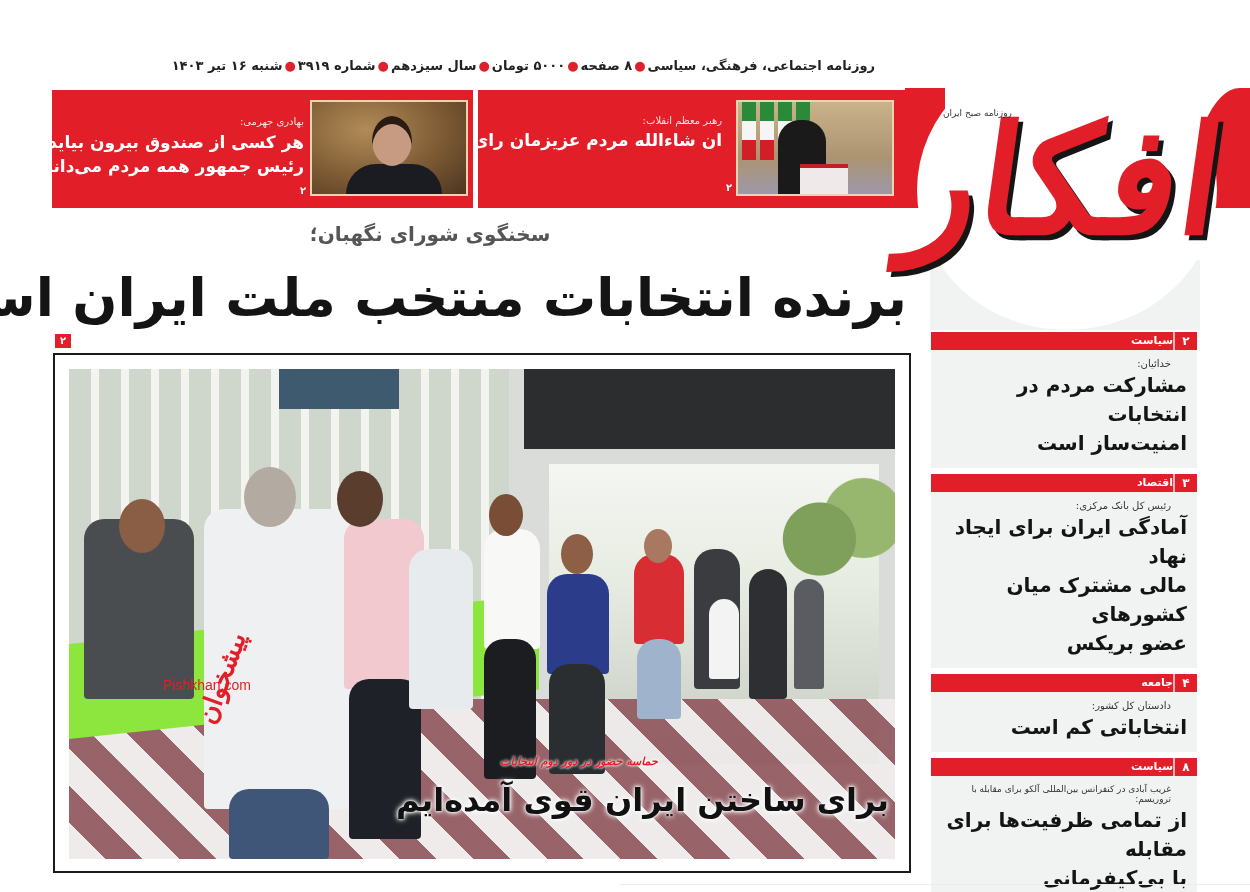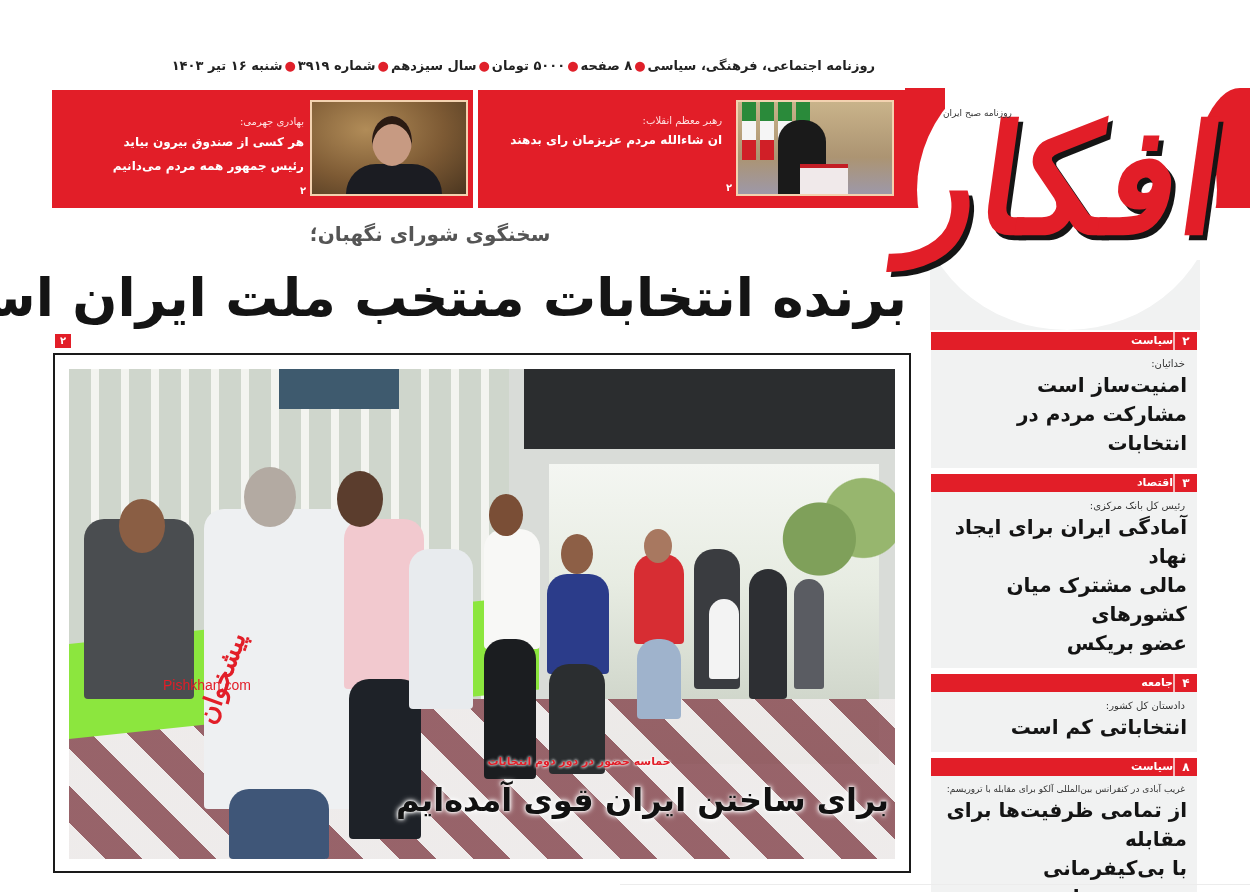--- a/index.html
+++ b/index.html
@@ -17,21 +17,21 @@
   .mast-strip { position: absolute; top: 230px; left: 25px; width: 270px; height: 70px; background: #f1f2f2; }
   .mast-tag { position: absolute; top: 78px; left: 38px; font-size: 9px; color: #333; }
   .mast-logo { position: absolute; top: 10px; left: 10px; width: 300px; height: 280px; display: flex; align-items: center; justify-content: center; font-family: "DejaVu Serif", serif; font-weight: bold; font-size: 150px; color: #e21e28; text-shadow: 5px 5px 0 #151515; transform: skew(-8deg); letter-spacing: -6px; }
 
   
   .teaser-band { position: absolute; top: 90px; left: 52px; width: 860px; height: 118px; background: #e21e28; }
   .teaser-divider { position: absolute; top: 90px; left: 473px; width: 5px; height: 118px; background: #ffffff; }
   .teaser { position: absolute; top: 0; height: 126px; }
   .teaser .photo { position: absolute; top: 10px; width: 158px; height: 96px; border: 2px solid #f3d2b0; overflow: hidden; }
   .teaser .kicker { position: absolute; font-size: 10px; color: #ffe2e2; white-space: nowrap; }
-  .teaser .headline { position: absolute; font-size: 12px; font-weight: bold; color: #ffffff; line-height: 24px; text-align: right; white-space: nowrap; }
+  .teaser .headline { position: absolute; font-size: 17px; font-weight: bold; color: #ffffff; line-height: 24px; text-align: right; white-space: nowrap; }
   .teaser .pageno { position: absolute; font-size: 10px; color: #fff; font-weight: bold; }
 
   .photo-leader { background: linear-gradient(180deg, #c9b38a 0%, #ac9472 60%, #9d98a8 100%); }
   .photo-leader .flag { position: absolute; top: 0; width: 14px; height: 58px; background: linear-gradient(180deg, #2a8a3a 0 33%, #f5f5f5 33% 66%, #d01f27 66% 100%); }
   .photo-leader .figure { position: absolute; top: 18px; left: 40px; width: 48px; height: 80px; background: #1a1a1a; border-radius: 22px 22px 4px 4px; }
   .photo-leader .box { position: absolute; top: 62px; left: 62px; width: 48px; height: 34px; background: #f0e9ea; border-top: 4px solid #c31d25; }
 
   .photo-man { background: radial-gradient(ellipse at 35% 30%, #b18c58 0%, #7d5a34 55%, #4b3620 100%); }
   .photo-man .head { position: absolute; top: 14px; left: 60px; width: 40px; height: 50px; border-radius: 50%; background: #c79a82; box-shadow: inset 0 8px 0 #2b1b12; }
   .photo-man .body { position: absolute; top: 62px; left: 34px; width: 96px; height: 40px; background: #1b1c22; border-radius: 30px 30px 0 0; }
@@ -49,30 +49,30 @@
   .mp-ceiling { position: absolute; top: 0; left: 455px; width: 371px; height: 80px; background: #2b2d2f; }
   .mp-door { position: absolute; top: 95px; left: 480px; width: 330px; height: 300px; background: linear-gradient(180deg, #f4f6f2 0%, #e7ece2 40%, #c4cbbf 100%); }
   .mp-trees { position: absolute; top: 100px; left: 700px; width: 126px; height: 140px; background: radial-gradient(circle at 40% 50%, #7fa05a 0 35%, transparent 36%), radial-gradient(circle at 75% 35%, #97b66e 0 30%, transparent 31%); }
   .mp-floor { position: absolute; top: 330px; left: 0; width: 826px; height: 160px; background: repeating-linear-gradient(45deg, #f2eeee 0 26px, #8c4e56 26px 52px); opacity: 0.85; }
   .mp-table { position: absolute; top: 275px; left: 0; width: 470px; height: 95px; background: #8ce63e; transform: skewY(-6deg); transform-origin: left top; }
   .mp-person { position: absolute; border-radius: 20px 20px 4px 4px; }
   .mp-head { position: absolute; border-radius: 50%; background: #b07c5c; }
   .mp-watermark { position: absolute; top: 268px; left: 94px; text-align: center; color: #e21e28; }
   .mp-watermark .wm-fa { font-size: 26px; font-weight: bold; font-family: "DejaVu Serif", serif; display: block; transform: rotate(-70deg); width: 40px; margin-left: 40px; }
   .mp-watermark .wm-en { font-size: 14px; font-family: "Liberation Sans", sans-serif; direction: ltr; display: block; margin-top: 10px; }
-  .photo-kicker { position: absolute; top: 386px; left: 360px; width: 300px; text-align: center; font-size: 11px; font-weight: bold; color: #e21e28; text-shadow: 0 0 3px #fff, 0 0 3px #fff; }
+  .photo-kicker { position: absolute; top: 386px; left: 360px; width: 300px; text-align: center; font-size: 11px; font-weight: bold; color: #e21e28; text-shadow: 0 0 3px #fff, 0 0 3px #fff; font-style: italic; }
   .photo-caption { position: absolute; top: 412px; left: 350px; width: 470px; text-align: center; font-size: 32px; font-weight: bold; color: #111; text-shadow: 0 0 6px #fff, 0 0 4px #fff, 0 0 2px #fff; white-space: nowrap; }
 
   
   .sidebar { position: absolute; top: 332px; left: 931px; width: 266px; }
   .side-item { position: relative; background: #f1f2f2; margin-bottom: 6px; padding-bottom: 10px; }
   .side-bar { height: 18px; display: flex; flex-direction: row; background: #e21e28; }
   .side-bar .num { width: 24px; height: 18px; color: #fff; font-weight: bold; font-size: 12px; text-align: center; line-height: 18px; border-left: 2px solid #f4b6b8; }
   .side-bar .cat { flex: 1; color: #fff; font-size: 11px; font-weight: bold; line-height: 18px; padding-right: 0; }
-  .side-kicker { font-size: 10px; color: #333; padding: 8px 12px 0 6px; }
+  .side-kicker { font-size: 10px; color: #333; padding: 8px 26px 0 6px; }
   .side-title { font-size: 20px; font-weight: bold; color: #141414; line-height: 29px; padding: 2px 10px 0 6px; letter-spacing: -0.5px; }
 
   .bottom-line { position: absolute; top: 884px; left: 620px; width: 630px; height: 1px; background: #ececec; }
 </style>
 </head>
 <body>
 
 <div class="dateline">
   <span>روزنامه اجتماعی، فرهنگی، سیاسی</span><span class="dot">●</span><span>۸ صفحه</span><span class="dot">●</span><span>۵۰۰۰ تومان</span><span class="dot">●</span><span>سال سیزدهم</span><span class="dot">●</span><span>شماره ۳۹۱۹</span><span class="dot">●</span><span>شنبه ۱۶ تیر ۱۴۰۳</span>
 </div>
@@ -166,22 +166,22 @@
 </div>
 
 <div class="sidebar">
   <div class="side-item">
     <div class="side-bar">
       <div class="num">۲</div>
       <div class="cat">سیاست</div>
     </div>
     <div class="side-kicker">خدائیان:</div>
     <div class="side-title">
+      <div>مشارکت مردم در انتخابات</div>
       <div>امنیت‌ساز است</div>
-      <div>مشارکت مردم در انتخابات</div>
     </div>
   </div>
 
   <div class="side-item">
     <div class="side-bar">
       <div class="num">۳</div>
       <div class="cat">اقتصاد</div>
     </div>
     <div class="side-kicker">رئیس کل بانک مرکزی:</div>
     <div class="side-title">

